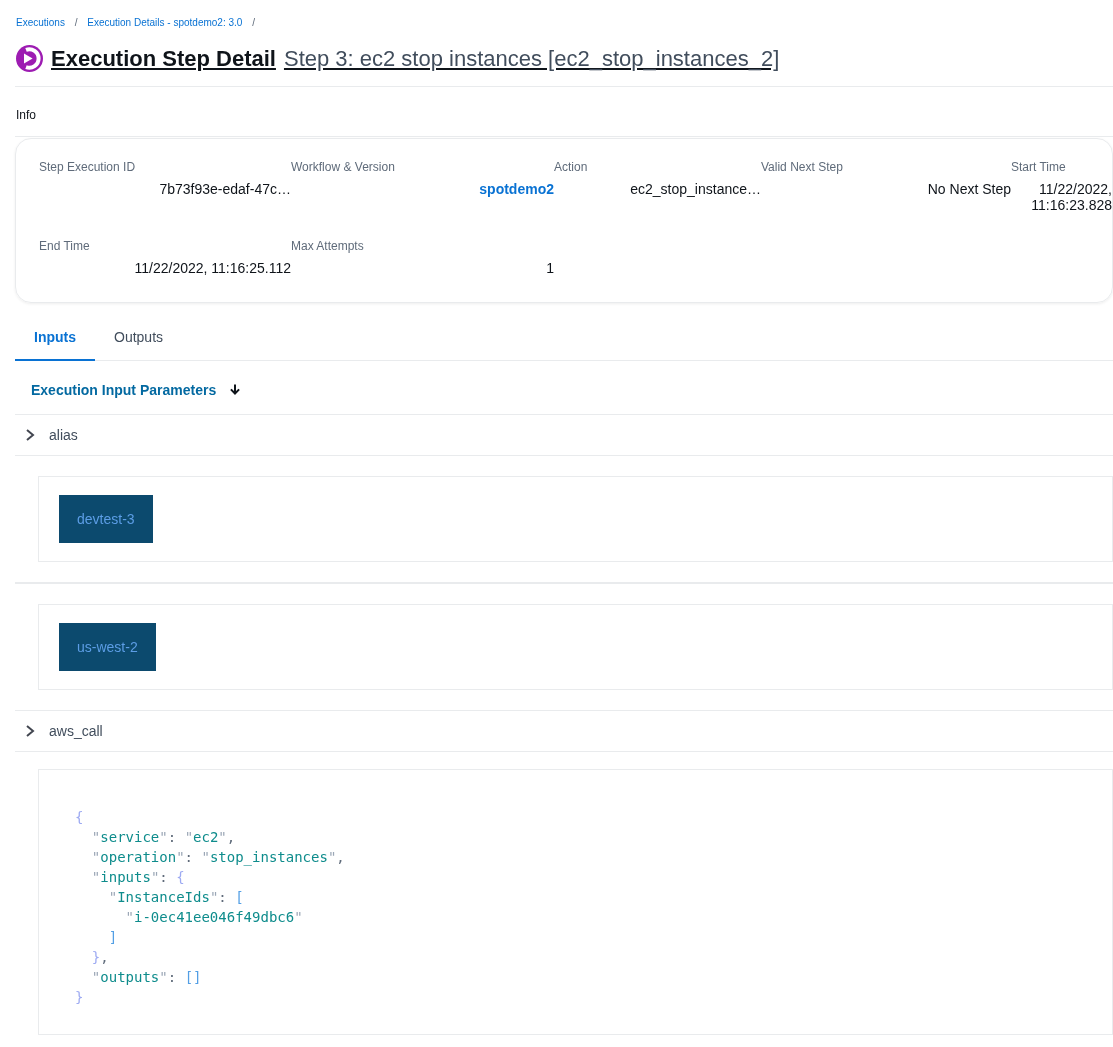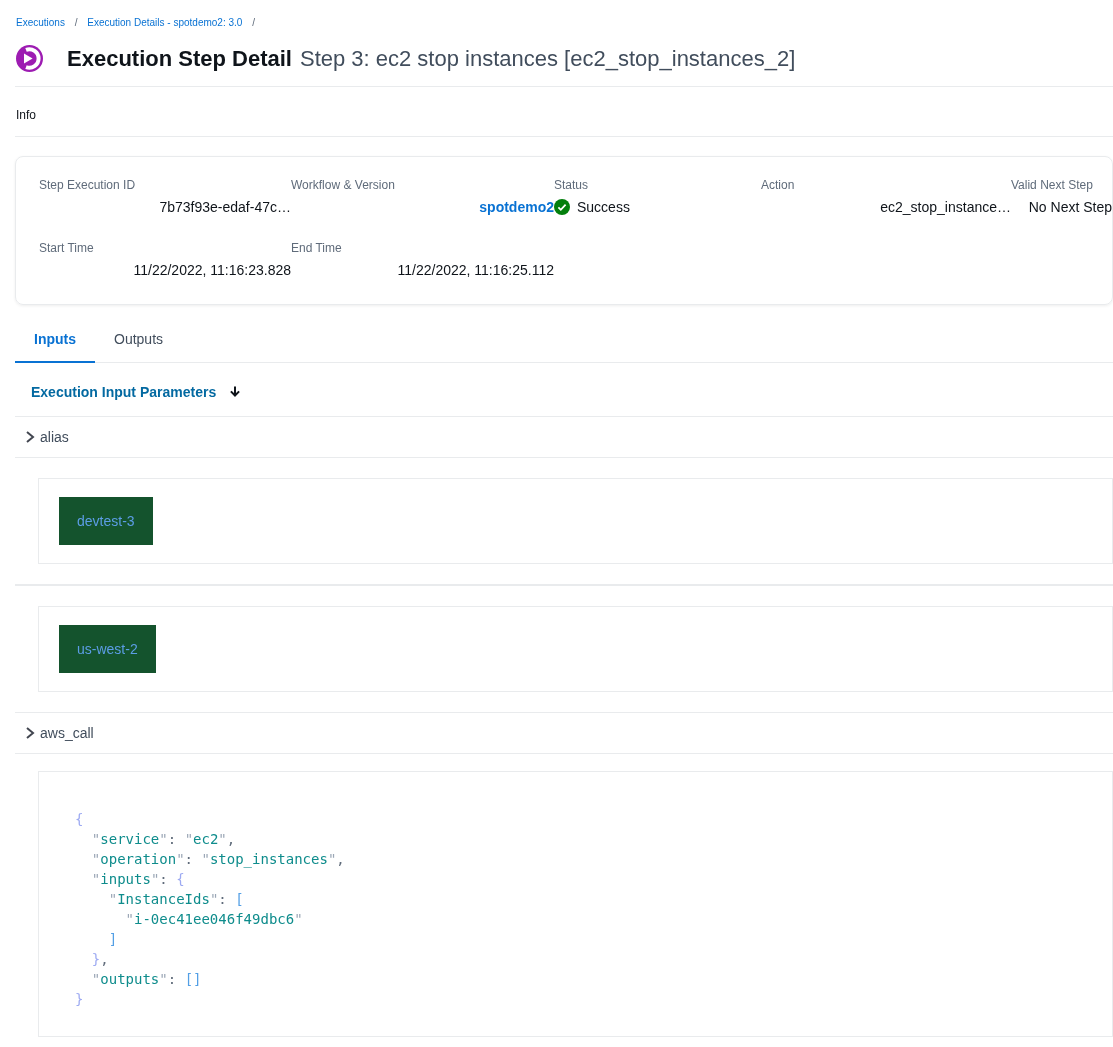--- a/index.html
+++ b/index.html
@@ -10,33 +10,33 @@
     color:#0f141a;
   }
   .page { padding-left:15px; }
 
   
   .breadcrumb { padding:17px 0 10px 1px; font-size:10px; }
   .breadcrumb a { color:var(--link,#0972d3); text-decoration:none; cursor:pointer; }
   .breadcrumb .sep { color:#5f6b7a; margin:0 7px; }
 
   
-  .page-header { display:flex; align-items:center; gap:24px; padding:7px 0 14px 1px; }
+  .page-header { display:flex; align-items:center; gap:8px; padding:7px 0 14px 1px;text-decoration:underline; }
   .app-icon svg { display:block; }
   .title { font-size:22px; font-weight:700; color:#0f141a; }
   .subtitle { font-size:22px; font-weight:400; color:#414d5c; margin-left:8px; }
 
   .rule { border:none; border-top:1px solid #e9ebed; height:0; }
 
   .info-heading { font-size:12px; font-weight:400; color:#0f141a; padding:21px 0 14px 1px; }
 
   
   .info-card {
-    margin:19px 0 16px 0;
-    border:1px solid #e9ebed; border-radius:8px;
+    margin:1px 0 16px 0;
+    border:1px solid #e9ebed; border-radius:16px;
     box-shadow:0 1px 3px rgba(0,0,0,.07);
     padding:21px 0 26px 23px;
     display:grid;
     grid-template-columns:252px 263px 207px 250px 1fr;
     row-gap:26px;
   }
   .field .label { font-size:12px; color:#5f6b7a; margin-bottom:7px; }
   .field .value { font-size:14px; color:#0f141a;text-align:right; }
   .field .value a { color:var(--link,#0972d3); font-weight:700; text-decoration:none; cursor:pointer; }
   .status-value { display:flex; align-items:center; gap:7px; }
@@ -46,27 +46,27 @@
   .tabs { display:flex; border-bottom:1px solid #e9ebed; margin-top:6px; }
   .tab { font-size:14px; padding:10px 19px 15px 19px; color:#414d5c; position:relative; cursor:pointer; }
   .tab.active { color:var(--link,#0972d3); font-weight:700; }
   .tab.active::after { content:""; position:absolute; left:0; right:0; bottom:-1px; height:2px; background:var(--link,#0972d3); }
 
   
   .param-header { display:flex; align-items:center; gap:11px; padding:21px 0 16px 16px; font-size:14px; font-weight:700; color:#0369a1; }
   .param-header .arrow { cursor:pointer; display:flex; }
 
   
-  .section-row { display:flex; align-items:center; gap:4px; padding:12px 0 12px 8px; font-size:14px; color:#414d5c; cursor:pointer; }
+  .section-row { display:flex; align-items:center; gap:13px; padding:12px 0 12px 8px; font-size:14px; color:#414d5c; cursor:pointer; }
   .section-row svg { display:block; }
 
   
   .value-panel { margin:20px 0 20px 23px; border:1px solid #e9ebed; padding:18px 20px; }
   .chip {
-    display:inline-block; background:#14532d;
+    display:inline-block; background:#0c4a6e;
     color:var(--chip-text,#5c9de5);
     font-size:14px; padding:16px 18px;
   }
 
   
   .code-panel { margin:17px 0 0 23px; border:1px solid #e9ebed; padding:37px 20px 20px 36px; height:266px; }
   pre.code { font-family:"DejaVu Sans Mono", monospace; font-size:14px; line-height:20px; color:var(--code-punct,#5f6b7a); }
   .code i { font-style:normal; }
   .code .s { color:var(--code-string,#0e8c8c); }
   .code .q { color:var(--code-quote,#9ba7b6); }
@@ -108,46 +108,38 @@
   <section class="info-card">
     <div class="field">
       <div class="label">Step Execution ID</div>
       <div class="value">7b73f93e-edaf-47c…</div>
     </div>
     <div class="field">
       <div class="label">Workflow &amp; Version</div>
       <div class="value"><a>spotdemo2</a></div>
     </div>
     <div class="field">
-      <div class="label">Status</div>
-      <div class="value status-value">
-        <span>
-          <svg width="16" height="16" viewBox="0 0 16 16">
-            <circle cx="8" cy="8" r="8" fill="#037f0c"></circle>
-            <path d="M4.4 8.4 L6.8 10.8 L11.6 5.6" fill="none" stroke="#ffffff" stroke-width="1.8"></path>
-          </svg>
-        </span>
-        <span>Success</span>
-      </div>
-    </div>
-    <div class="field">
       <div class="label">Action</div>
       <div class="value">ec2_stop_instance…</div>
     </div>
     <div class="field">
       <div class="label">Valid Next Step</div>
       <div class="value">No Next Step</div>
     </div>
     <div class="field">
       <div class="label">Start Time</div>
       <div class="value">11/22/2022, 11:16:23.828</div>
     </div>
     <div class="field">
       <div class="label">End Time</div>
       <div class="value">11/22/2022, 11:16:25.112</div>
+    </div>
+    <div class="field">
+      <div class="label">Max Attempts</div>
+      <div class="value">1</div>
     </div>
   </section>
 
   <div class="tabs">
     <div class="tab active">Inputs</div>
     <div class="tab">Outputs</div>
   </div>
 
   <div class="param-header">
     <span>Execution Input Parameters</span>

